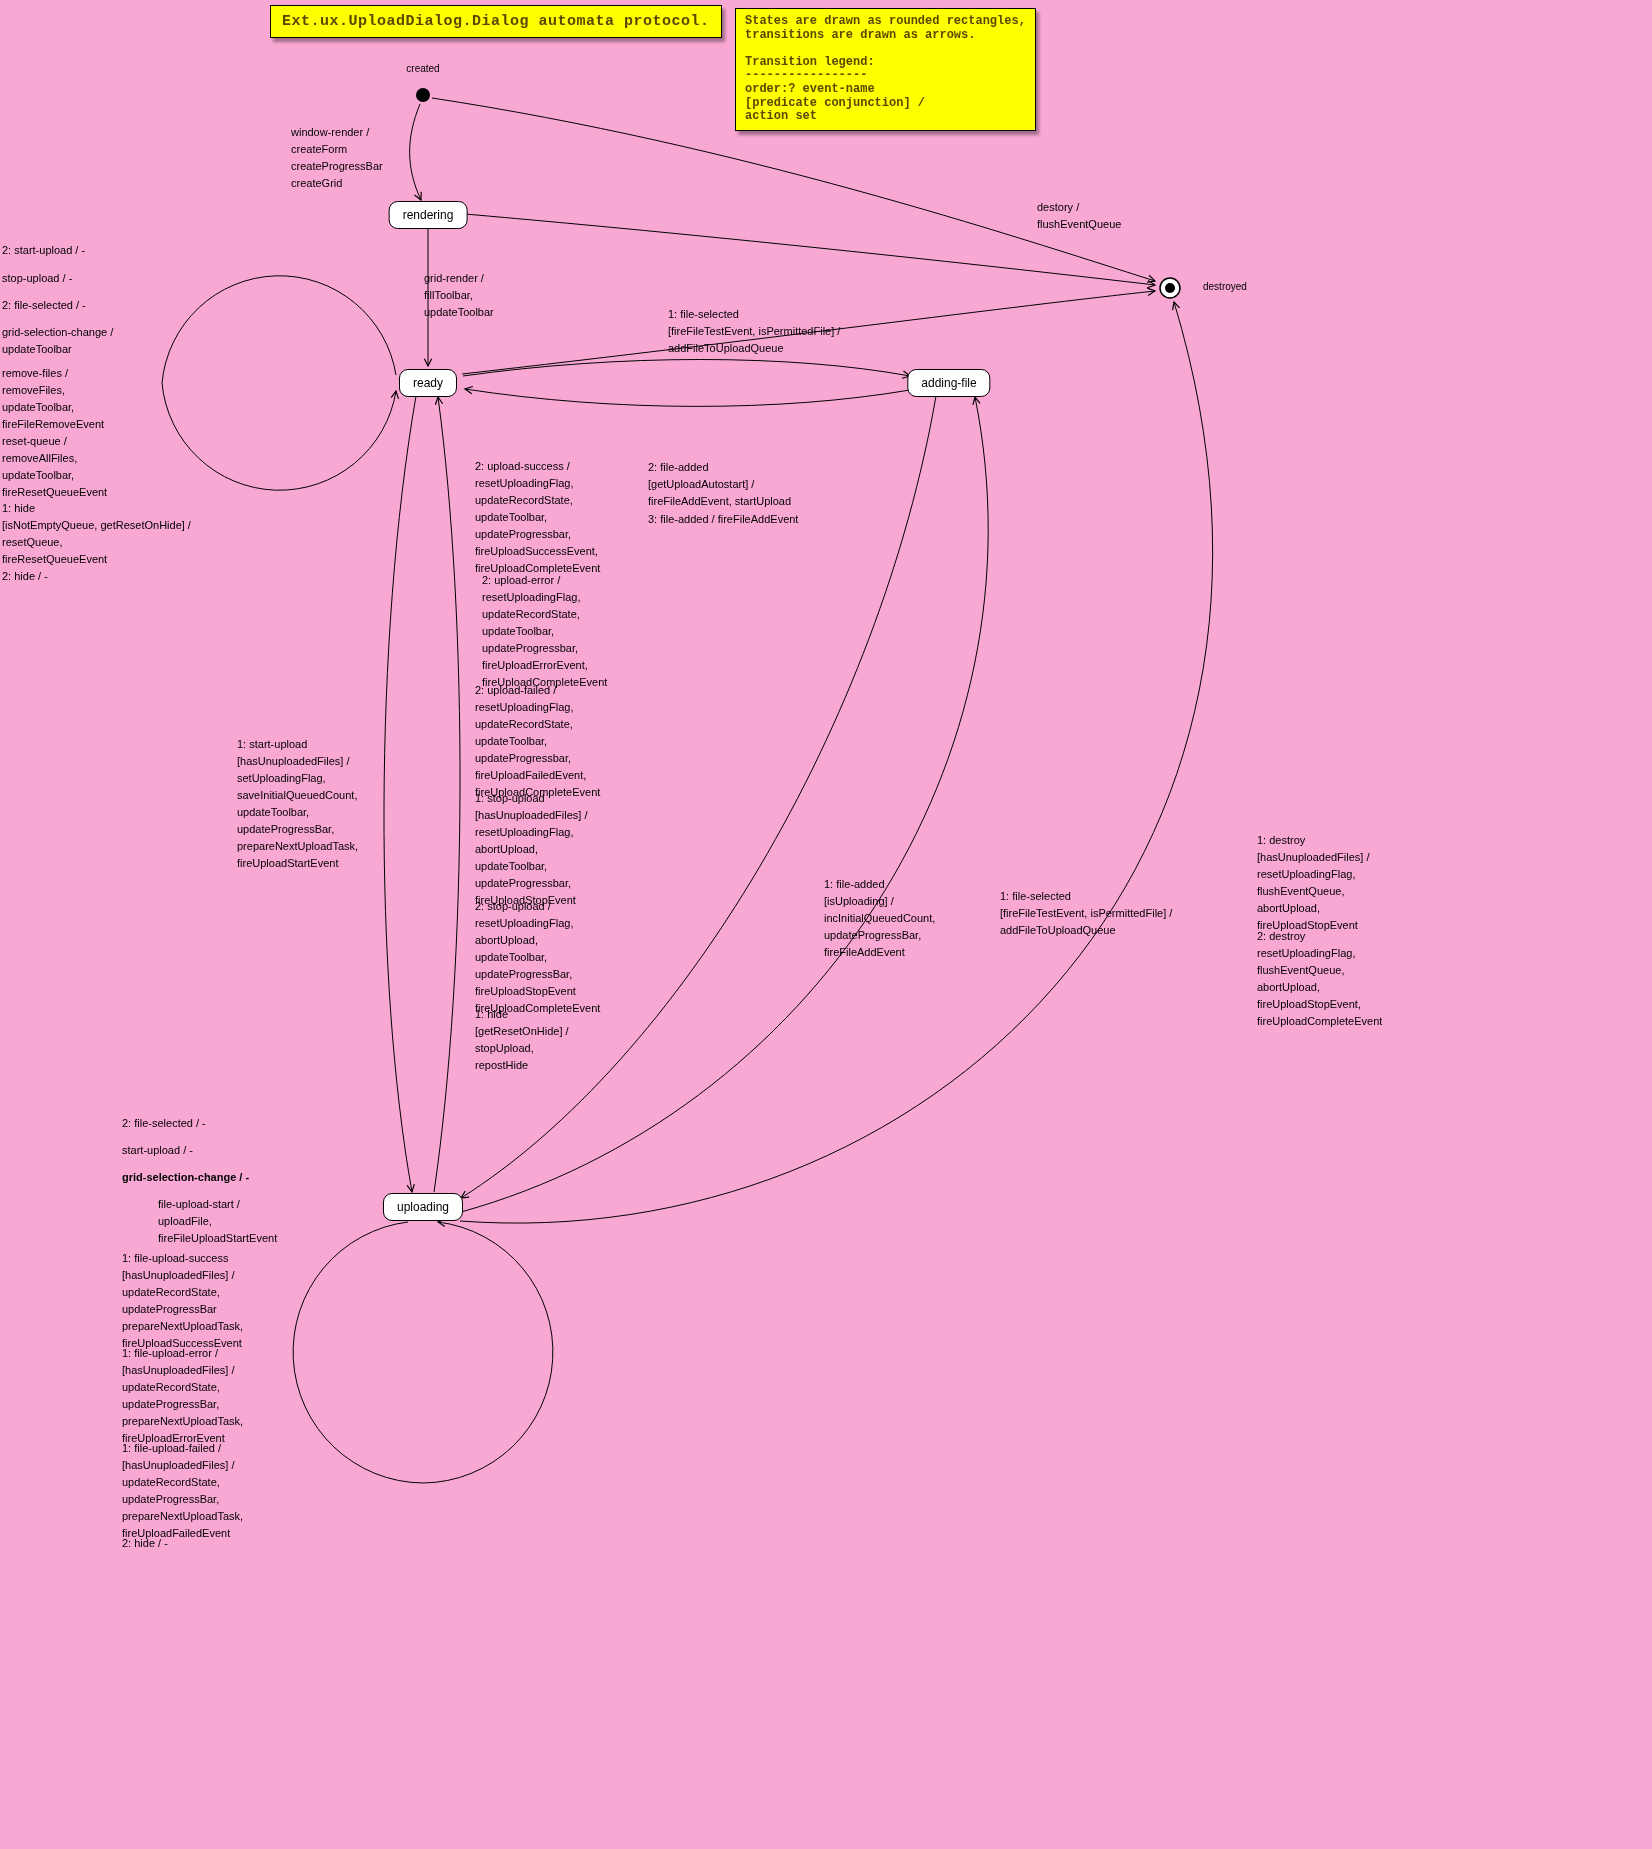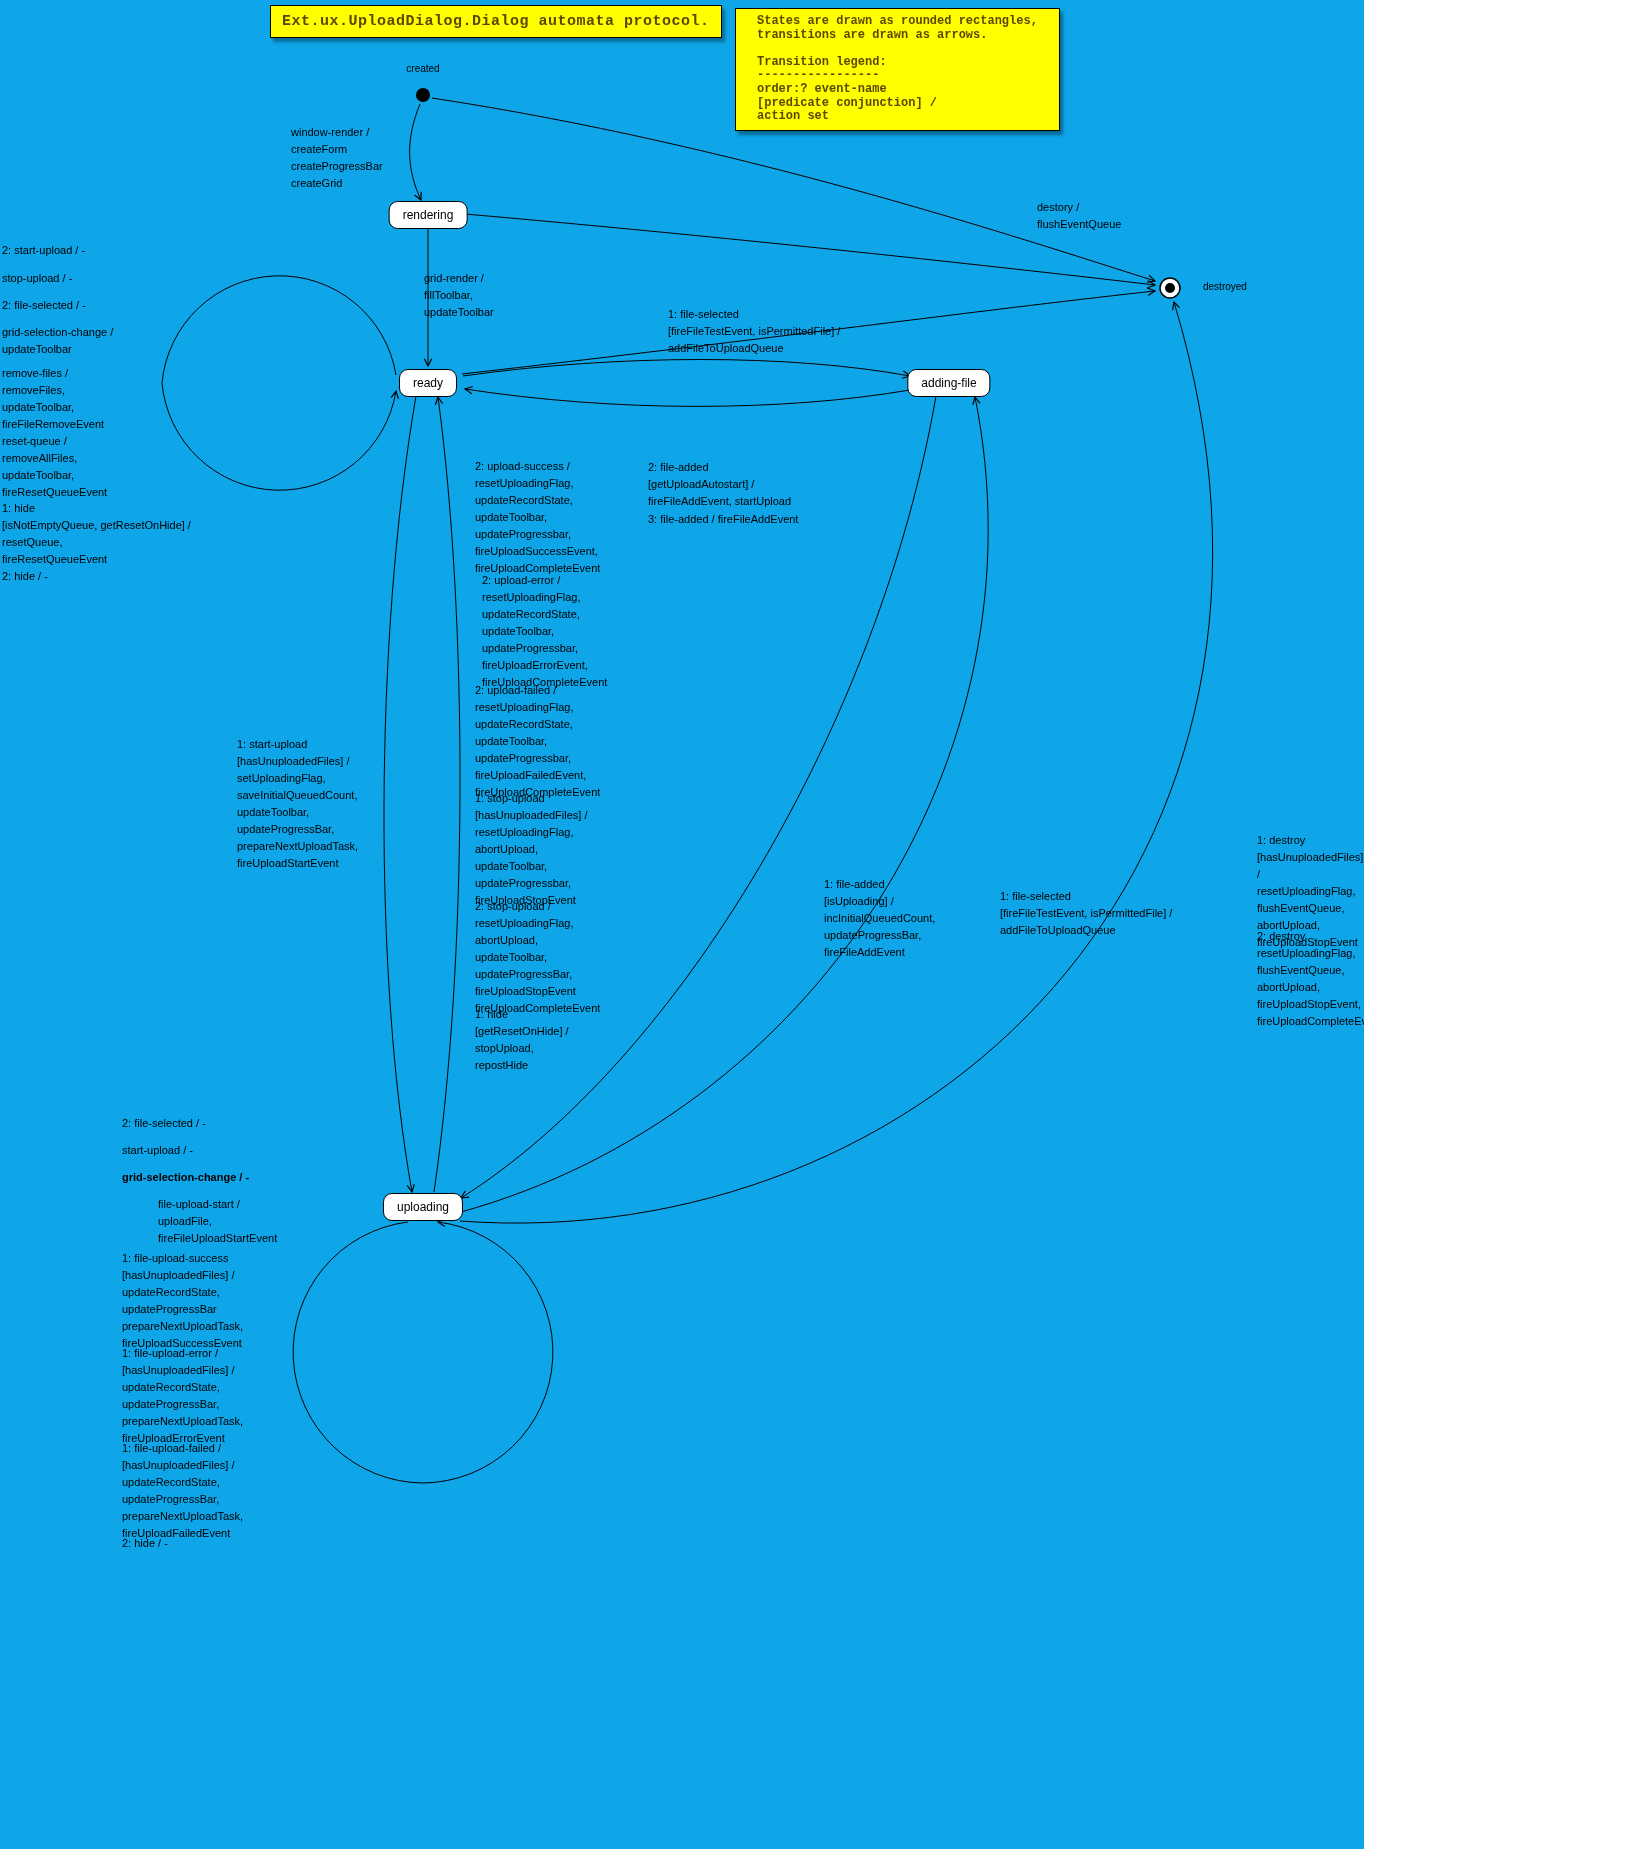--- a/index.html
+++ b/index.html
@@ -1,29 +1,29 @@
 <!DOCTYPE html>
 <html><head>
 <meta charset="utf-8">
 <style>
   * { margin:0; padding:0; box-sizing:border-box; }
   html,body { background:#ffffff; }
   .canvas {
-    position:relative; width:1364px; height:1849px; background:#0ea5e9;
+    position:relative; width:1652px; height:1849px; background:#f9a8d4;
     font-family:"Liberation Sans","DejaVu Sans",sans-serif; color:#000;
     overflow:hidden;
   }
   svg.wires { position:absolute; left:0; top:0; width:1652px; height:1849px; }
   .note {
     position:absolute; background:#ffff00; border:1px solid #000;
     font-family:"Liberation Mono","DejaVu Sans Mono",monospace; font-weight:bold;
     color:#5b4800; white-space:pre-line; box-shadow:3px 4px 3px rgba(0,0,0,0.35);
   }
   .note.title { font-size:15px; padding:7px 11px; letter-spacing:0.5px; }
-  .note.legend { font-size:12px; line-height:13.6px; padding:6px 21px; }
+  .note.legend { font-size:12px; line-height:13.6px; padding:6px 9px; }
   .state {
     position:absolute; transform:translate(-50%,-50%);
     background:#ffffff; border:1px solid #000; border-radius:9px;
     font-size:12px; line-height:12px; padding:7px 13px; white-space:nowrap;
   }
   .pseudo-label { position:absolute; font-size:10px; }
   .pseudo-label.centered { transform:translateX(-50%); }
   .lbl { position:absolute; font-size:11px; line-height:17px; white-space:pre-line; }
 </style>
 </head>

